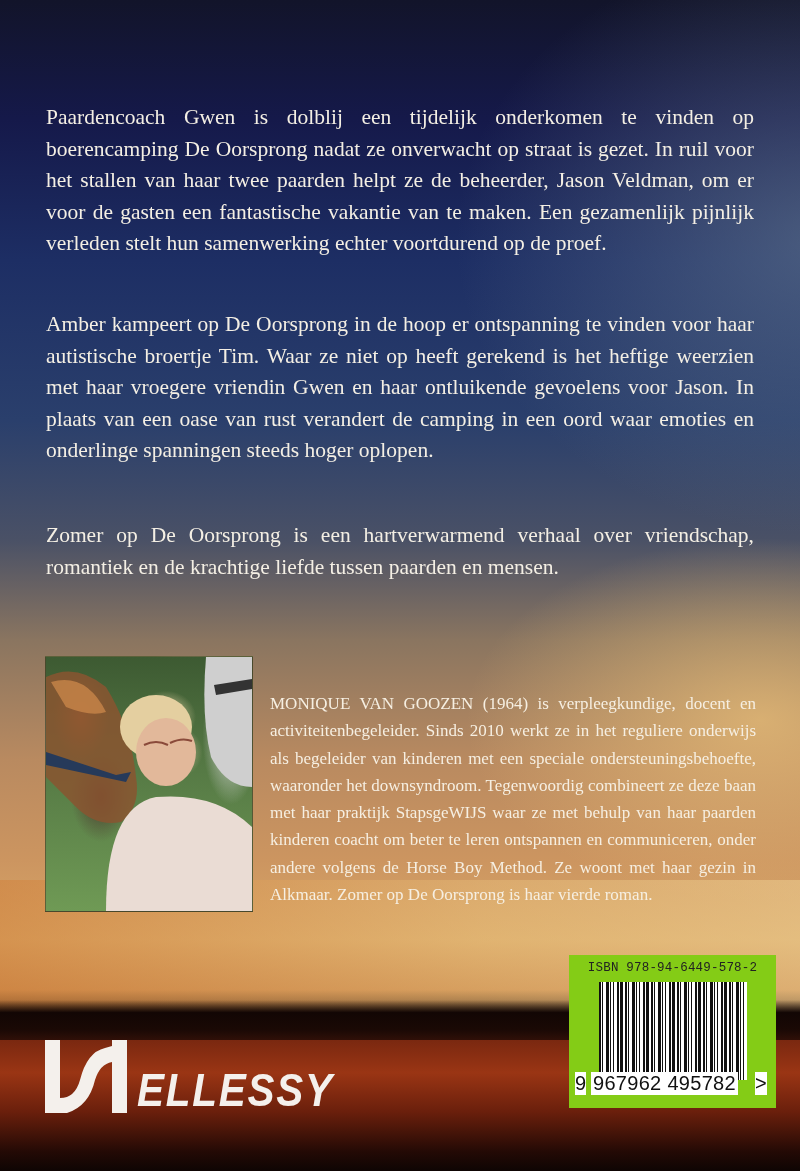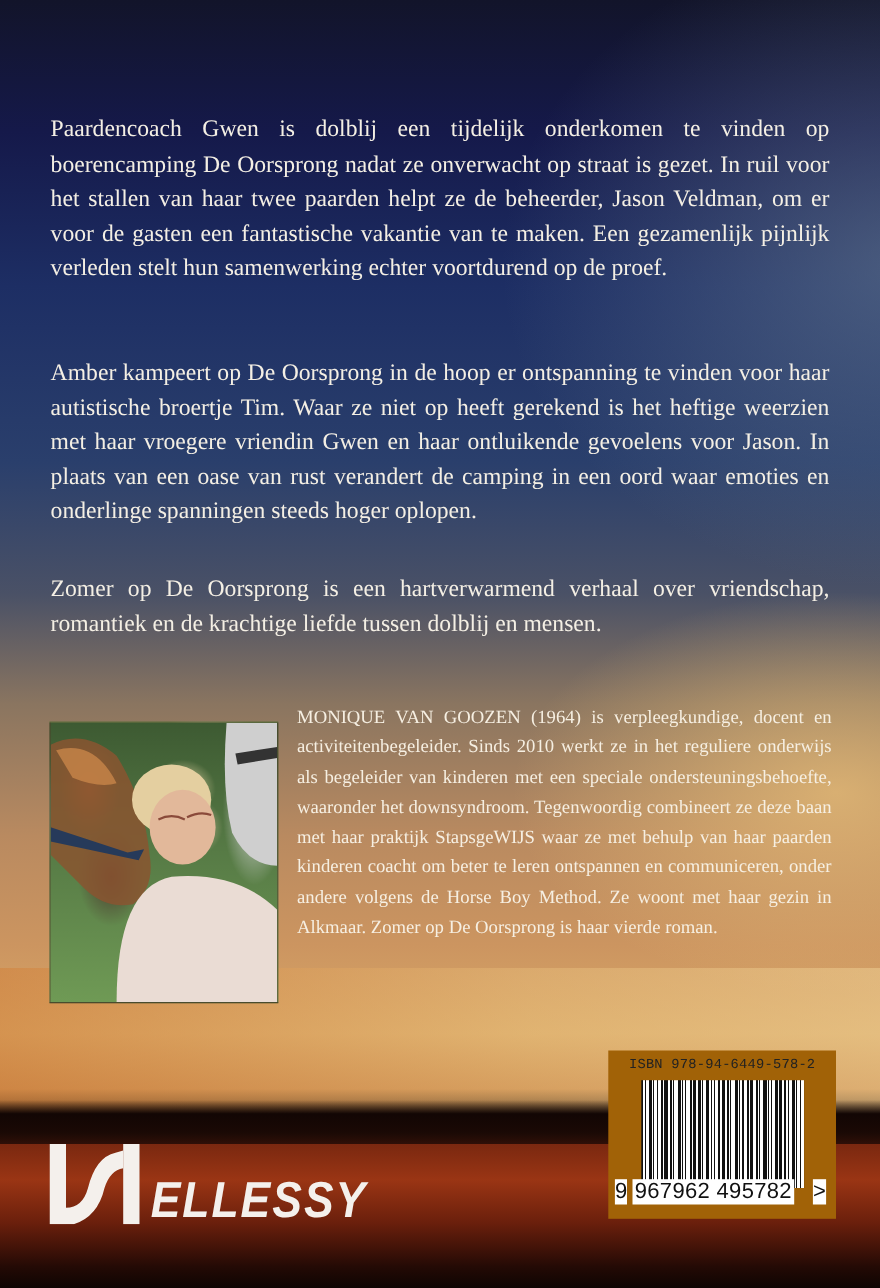--- a/index.html
+++ b/index.html
@@ -39,43 +39,43 @@
     .water {
       position: absolute; left: 0; top: 1040px; width: 800px; height: 131px;
       background: linear-gradient(180deg, #7a2810 0, #9a3514 25%, #6a1f0c 55%, #240a05 85%, #0e0503 100%);
     }
     .blurb {
       position: absolute; left: 46px; width: 708px;
       color: #f4efe4; font-size: 21.5px; line-height: 31.5px;
       text-align: justify; margin: 0;
     }
     #p1 { top: 102px; }
-    #p2 { top: 323px; }
+    #p2 { top: 309px; }
     #p3 { top: 520px; }
     .author-photo {
       position: absolute; left: 45px; top: 656px; width: 206px; height: 254px;
       border: 1px solid rgba(80,60,40,0.6);
       background:
         radial-gradient(ellipse 40px 60px at 35px 60px, #b06a35, rgba(176,106,53,0) 70%),
         radial-gradient(ellipse 38px 90px at 185px 80px, #d8d8d8, rgba(216,216,216,0) 75%),
         radial-gradient(ellipse 45px 40px at 125px 95px, #e6cbb0, rgba(230,203,176,0) 70%),
         radial-gradient(ellipse 40px 35px at 120px 60px, #e9d6a8, rgba(233,214,168,0) 75%),
         radial-gradient(ellipse 85px 70px at 145px 210px, #eadbd2, rgba(234,219,210,0) 75%),
         radial-gradient(ellipse 40px 60px at 55px 140px, #4e3a30, rgba(78,58,48,0) 75%),
         linear-gradient(180deg, #3d5a32 0%, #567a45 45%, #6f9a55 100%);
       overflow: hidden;
     }
     .bio {
-      position: absolute; left: 270px; top: 638px; width: 486px;
+      position: absolute; left: 270px; top: 690px; width: 486px;
       color: #f6efe2; font-size: 17px; line-height: 27.3px;
       text-align: justify; margin: 0;
     }
     .barcode-box {
-      position: absolute; left: 553px; top: 955px; width: 207px; height: 153px;
-      background: #a16207;
+      position: absolute; left: 569px; top: 955px; width: 207px; height: 153px;
+      background: #84cc16;
     }
     .isbn-text {
       position: absolute; left: 0; top: 6px; width: 207px; text-align: center;
       font-family: "Liberation Mono", "DejaVu Sans Mono", monospace;
       font-size: 12.5px; color: #222; letter-spacing: 0.2px;
     }
     .bars {
       position: absolute; left: 30px; top: 27px; width: 148px; height: 98px;
       background: repeating-linear-gradient(90deg,
         #111 0 2px, #fff 2px 3px, #111 3px 4px, #fff 4px 7px,
@@ -105,21 +105,21 @@
   </style>
 </head>
 <body>
 
 <div class="sun-glow"></div>
 <div class="treeline"></div>
 <div class="water"></div>
 
 <p class="blurb" id="p1">Paardencoach Gwen is dolblij een tijdelijk onderkomen te vinden op boerencamping De Oorsprong nadat ze onverwacht op straat is gezet. In ruil voor het stallen van haar twee paarden helpt ze de beheerder, Jason Veldman, om er voor de gasten een fantastische vakantie van te maken. Een gezamenlijk pijnlijk verleden stelt hun samenwerking echter voortdurend op de proef.</p>
 <p class="blurb" id="p2">Amber kampeert op De Oorsprong in de hoop er ontspanning te vinden voor haar autistische broertje Tim. Waar ze niet op heeft gerekend is het heftige weerzien met haar vroegere vriendin Gwen en haar ontluikende gevoelens voor Jason. In plaats van een oase van rust verandert de camping in een oord waar emoties en onderlinge spanningen steeds hoger oplopen.</p>
-<p class="blurb" id="p3">Zomer op De Oorsprong is een hartverwarmend verhaal over vriendschap, romantiek en de krachtige liefde tussen dolblij en mensen.</p>
+<p class="blurb" id="p3">Zomer op De Oorsprong is een hartverwarmend verhaal over vriendschap, romantiek en de krachtige liefde tussen paarden en mensen.</p>
 
 <div class="author-photo" aria-label="Author photo with two horses">
   <svg width="206" height="254" viewBox="0 0 206 254">
 
     <path d="M0 20 Q30 5 60 30 Q85 70 90 120 Q95 150 75 165 Q50 170 30 150 Q10 130 0 120 Z" fill="#8a5530" opacity="0.85"></path>
     <path d="M5 25 Q40 15 60 55 Q45 60 20 50 Z" fill="#c8864a" opacity="0.8"></path>
     <path d="M0 95 L70 118 L85 115 L80 125 L0 108 Z" fill="#263a5a"></path>
 
     <ellipse cx="110" cy="70" rx="36" ry="32" fill="#e4cfa0"></ellipse>
     <ellipse cx="120" cy="95" rx="30" ry="34" fill="#e2b89a"></ellipse>

